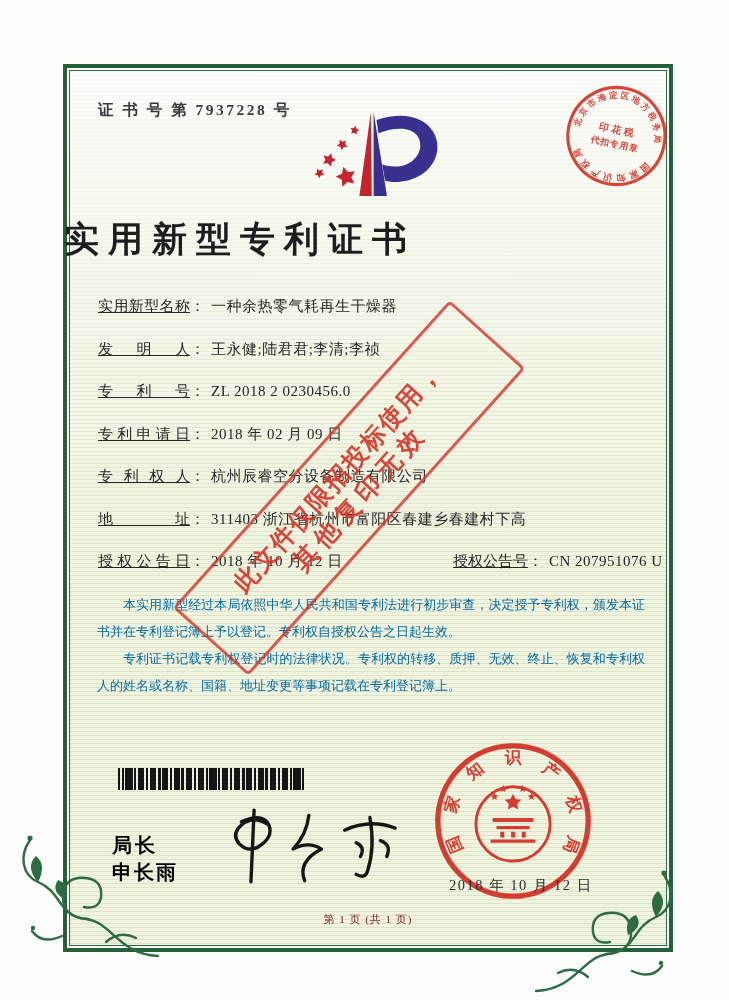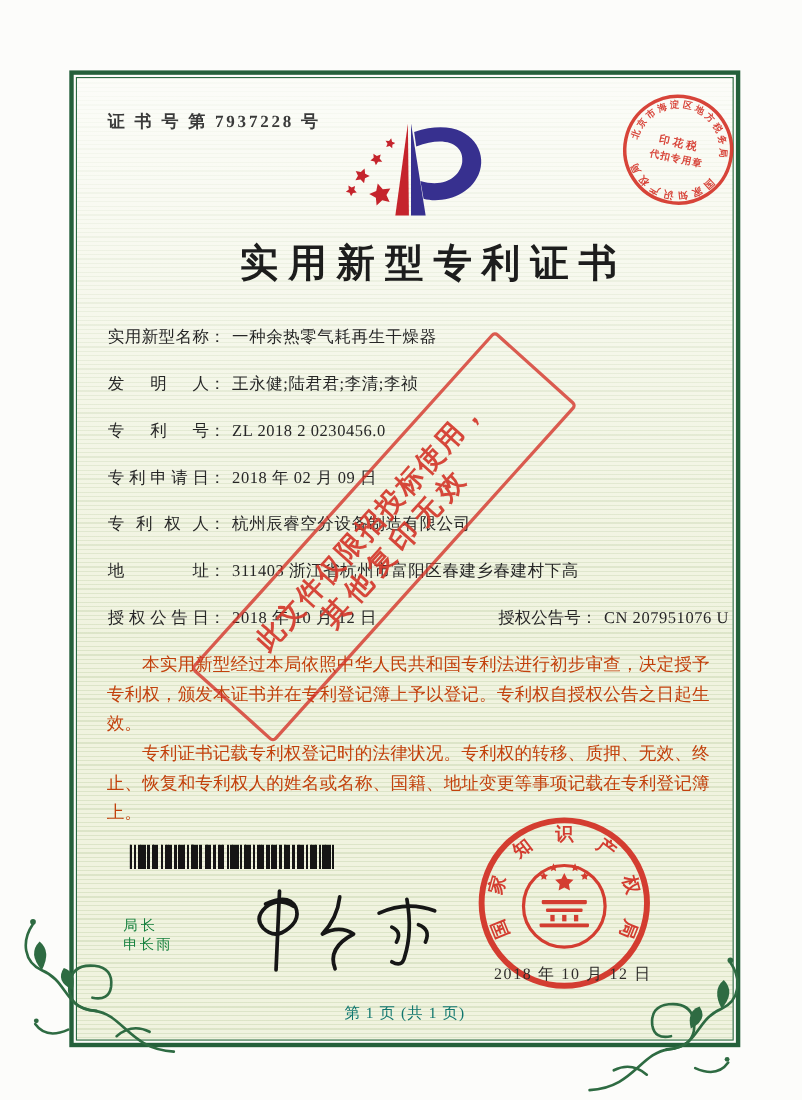--- a/index.html
+++ b/index.html
@@ -8,38 +8,38 @@
   
   .frame{position:absolute;left:63px;top:64px;width:610px;height:888px;border:4px solid #24603a;box-sizing:border-box;}
   .frame-inner{position:absolute;inset:2px;border:1.5px solid #2a6a42;
     background-color:#f0f3df;
     background-image:
       linear-gradient(180deg, rgba(255,255,255,.8), rgba(255,255,255,.25) 34%, rgba(255,255,255,0) 60%),
       repeating-linear-gradient(180deg, rgba(116,152,78,.16) 0 1px, rgba(0,0,0,0) 1px 4px);
   }
   .certno{position:absolute;left:98px;top:100px;font-size:15.5px;letter-spacing:2.5px;color:#3a3a3a;font-weight:bold;}
   .logo{position:absolute;left:291px;top:104px;}
-  .title{position:absolute;left:64px;top:216px;width:660px;text-align:center;font-size:35px;font-weight:700;letter-spacing:9px;color:#1d1d1d;}
+  .title{position:absolute;left:64px;top:216px;width:660px;text-align:left;font-size:35px;font-weight:700;letter-spacing:9px;color:#1d1d1d;}
   .fields{position:absolute;left:98px;top:297px;width:552px;font-size:15px;}
   .row{position:relative;height:26px;margin-bottom:16.5px;white-space:nowrap;}
-  .lbl{display:inline-block;width:92px;text-align:justify;text-align-last:justify;vertical-align:top;}
+  .lbl{display:inline-block;width:92px;text-align:justify;text-align-last:justify;vertical-align:top;text-decoration:underline;}
   .colon{display:inline-block;margin-right:6px;}
   .val{letter-spacing:.5px;}
   .grant{position:absolute;left:355px;top:0;}
-  .paras{position:absolute;left:97px;top:591px;width:548px;font-size:16px;line-height:27px;text-align:justify;color:#c2410c;}
+  .paras{position:absolute;left:97px;top:591px;width:548px;font-size:13px;line-height:27px;text-align:justify;color:#0369a1;}
   .paras p{margin:0;text-indent:2em;}
   .barcode{position:absolute;left:118px;top:768px;width:186px;height:22px;
     background:
       repeating-linear-gradient(90deg,#151515 0 2px,transparent 2px 4px),
       repeating-linear-gradient(90deg,#151515 0 1px,transparent 1px 7px),
       repeating-linear-gradient(90deg,transparent 0 9px,#151515 9px 12px);}
-  .director{position:absolute;left:112px;top:832px;font-size:13px;letter-spacing:3px;color:#15803d;}
+  .director{position:absolute;left:112px;top:832px;font-size:20px;letter-spacing:3px;color:#000000;font-weight:bold;}
   .director .name{margin-top:0;letter-spacing:2px;}
   .signature{position:absolute;left:212px;top:804px;}
-  .footer{position:absolute;left:64px;top:912px;width:608px;text-align:center;font-size:14px;color:#0f766e;letter-spacing:1px;}
+  .footer{position:absolute;left:64px;top:912px;width:608px;text-align:center;font-size:11px;color:#7f1d1d;letter-spacing:1px;}
   
   .use-stamp{position:absolute;left:142px;top:437px;width:408px;height:96px;
     border:3.5px solid rgba(212,48,38,.85);border-radius:5px;
     transform:rotate(-48deg);display:flex;flex-direction:column;align-items:center;justify-content:center;
     color:#d4392c;opacity:.92;pointer-events:none;z-index:6;}
   .use-stamp .l1{font-size:25px;font-weight:700;letter-spacing:2px;line-height:30px;}
   .use-stamp .l2{font-size:25px;font-weight:700;letter-spacing:6px;line-height:30px;}
   .tax-stamp{position:absolute;left:560px;top:80px;transform:rotate(12deg);opacity:.92;}
   .office-seal{position:absolute;left:430px;top:738px;opacity:.93;}
   .seal-date{position:absolute;left:449px;top:876px;font-size:14.5px;letter-spacing:1.5px;color:#2e2c2a;z-index:4;}

